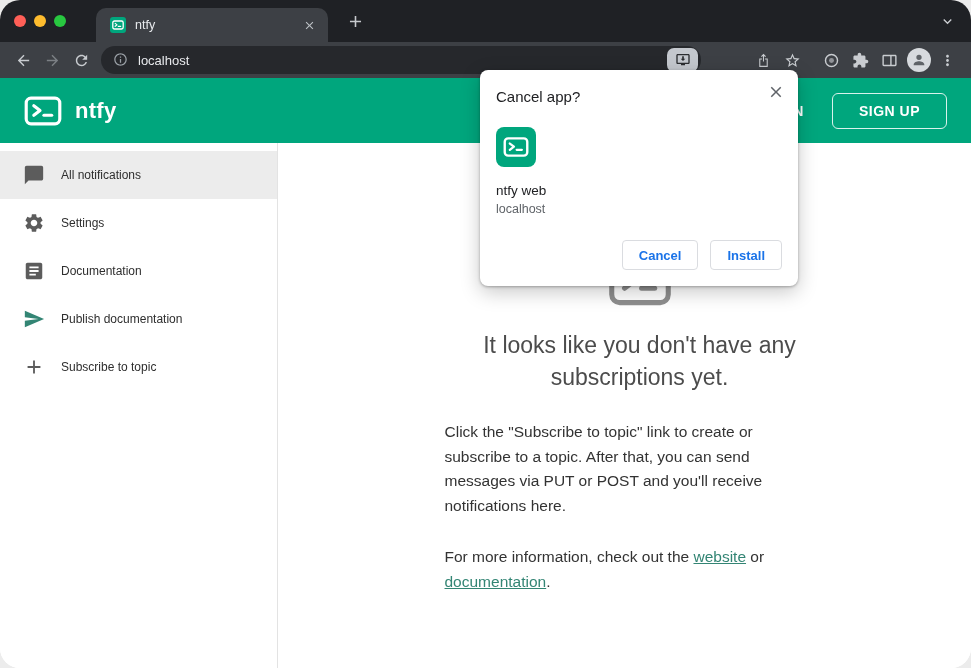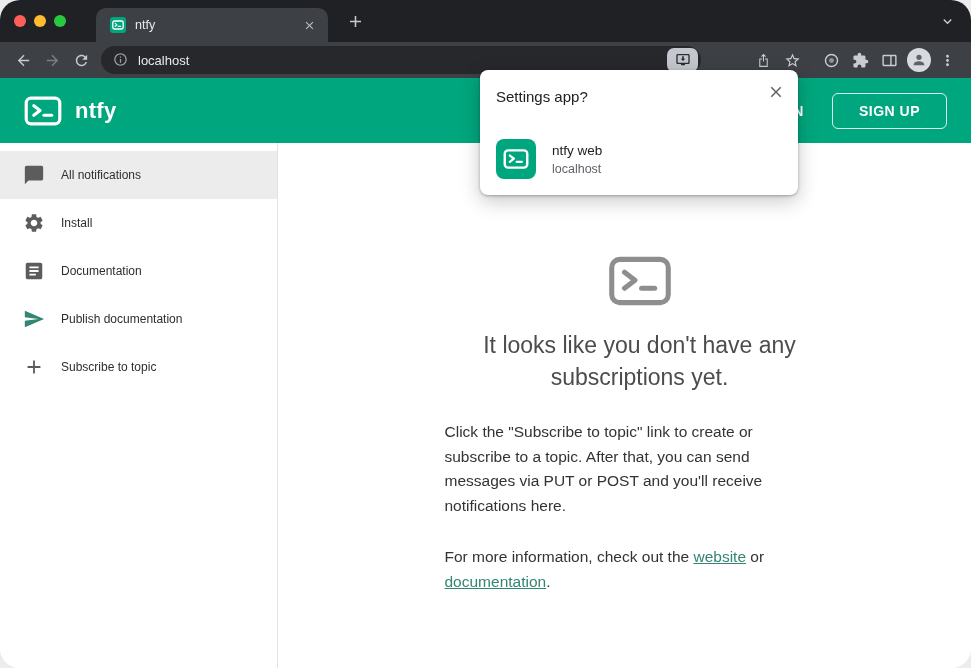--- a/index.html
+++ b/index.html
@@ -64,21 +64,21 @@
   .empty-heading { margin: 16px 0 0; font-size: 23px; font-weight: 400; color: #4c4c4c; text-align: center; line-height: 1.4; }
   .empty-text { width: 352px; margin: 27px 0 0; font-size: 15.5px; color: #333; line-height: 1.58; text-align: left; }
   .empty-text + .empty-text { }
   a.teal-link { color: #338574; text-decoration: underline; cursor: pointer; }
 
   
   .dialog { position: absolute; left: 480px; top: 70px; width: 318px; background: #fff; border-radius: 8px; box-shadow: 0 1px 3px rgba(0,0,0,.3), 0 6px 20px rgba(0,0,0,.22); z-index: 60; padding: 16px; }
   .dialog-title { font-size: 15px; color: #202124; font-weight: 400; margin-top: 2px; }
   .dialog-close { position: absolute; top: 13px; right: 13px; width: 18px; height: 18px; color: #5f6368; cursor: pointer; }
   .dialog-close svg { width: 100%; height: 100%; }
-  .dialog-app { display: flex; align-items: center; gap: 16px; margin-top: 34px; }
+  .dialog-app { display: flex; align-items: flex-start; gap: 16px; margin-top: 22px; flex-direction: column; }
   .dialog-appicon { width: 40px; height: 40px; border-radius: 8px; background: #00a67d; display: flex; align-items: center; justify-content: center; flex: none; }
   .dialog-appicon svg { width: 26px; height: 26px; color: #fff; }
   .dialog-appname { font-size: 13.5px; color: #202124; }
   .dialog-origin { font-size: 12.5px; color: #5f6368; margin-top: 4px; }
   .dialog-buttons { display: flex; justify-content: flex-end; gap: 12px; margin-top: 24px; }
   .dlg-btn { height: 30px; padding: 0 16px; border-radius: 4px; border: 1px solid #dadce0; background: #fff; color: #1a73e8; font-size: 13px; font-weight: 600; font-family: inherit; cursor: pointer; }
 </style>
 </head>
 <body>
 
@@ -216,21 +216,21 @@
           </svg>
       </span>
       <span>All notifications</span>
     </div>
     <div class="side-item">
       <span class="side-icon">
         <svg viewBox="0 0 24 24" fill="currentColor">
             <path d="M19.14 12.94c.04-.3.06-.61.06-.94 0-.32-.02-.64-.07-.94l2.03-1.58c.18-.14.23-.41.12-.61l-1.92-3.32c-.12-.22-.37-.29-.59-.22l-2.39.96c-.5-.38-1.03-.7-1.62-.94l-.36-2.54c-.04-.24-.24-.41-.48-.41h-3.84c-.24 0-.43.17-.47.41l-.36 2.54c-.59.24-1.13.57-1.62.94l-2.39-.96c-.22-.08-.47 0-.59.22L2.74 8.87c-.12.21-.08.47.12.61l2.03 1.58c-.05.3-.09.63-.09.94s.02.64.07.94l-2.03 1.58c-.18.14-.23.41-.12.61l1.92 3.32c.12.22.37.29.59.22l2.39-.96c.5.38 1.03.7 1.62.94l.36 2.54c.05.24.24.41.48.41h3.84c.24 0 .44-.17.47-.41l.36-2.54c.59-.24 1.13-.56 1.62-.94l2.39.96c.22.08.47 0 .59-.22l1.92-3.32c.12-.22.07-.47-.12-.61l-2.01-1.58zM12 15.6c-1.98 0-3.6-1.62-3.6-3.6s1.62-3.6 3.6-3.6 3.6 1.62 3.6 3.6-1.62 3.6-3.6 3.6z"></path>
           </svg>
       </span>
-      <span>Install</span>
+      <span>Settings</span>
     </div>
     <div class="side-item">
       <span class="side-icon">
         <svg viewBox="0 0 24 24" fill="currentColor">
             <path d="M19 3H5c-1.1 0-2 .9-2 2v14c0 1.1.9 2 2 2h14c1.1 0 2-.9 2-2V5c0-1.1-.9-2-2-2zm-5 14H7v-2h7v2zm3-4H7v-2h10v2zm0-4H7V7h10v2z"></path>
           </svg>
       </span>
       <span>Documentation</span>
     </div>
     <div class="side-item">
@@ -260,34 +260,38 @@
             <path d="M12.6 14.7h4.9" stroke="currentColor" stroke-width="1.9" stroke-linecap="round"></path>
           </svg>
       </div>
       <h2 class="empty-heading">It looks like you don't have any subscriptions yet.</h2>
       <p class="empty-text">Click the "Subscribe to topic" link to create or subscribe to a topic. After that, you can send messages via PUT or POST and you'll receive notifications here.</p>
       <p class="empty-text"><span>For more information, check out the </span><a class="teal-link">website</a><span> or </span><a class="teal-link">documentation</a><span>.</span></p>
     </div>
   </main>
 
   <div class="dialog">
-    <div class="dialog-title">Settings app?</div>
+    <div class="dialog-title">Cancel app?</div>
     <span class="dialog-close">
       <svg viewBox="0 0 24 24" fill="currentColor">
           <path d="M19 6.41L17.59 5 12 10.59 6.41 5 5 6.41 10.59 12 5 17.59 6.41 19 12 13.41 17.59 19 19 17.59 13.41 12z"></path>
         </svg>
     </span>
     <div class="dialog-app">
       <span class="dialog-appicon">
         <svg viewBox="0 0 24 24" fill="none">
             <rect x="1.6" y="4" width="20.8" height="16" rx="3.2" stroke="currentColor" stroke-width="2.2"></rect>
             <path d="M6.3 8.8l3.8 2.9-3.8 2.9" stroke="currentColor" stroke-width="2.1" stroke-linecap="round" stroke-linejoin="round"></path>
             <path d="M12.6 14.6h4.8" stroke="currentColor" stroke-width="2.1" stroke-linecap="round"></path>
           </svg>
       </span>
       <div>
         <div class="dialog-appname">ntfy web</div>
         <div class="dialog-origin">localhost</div>
       </div>
     </div>
+    <div class="dialog-buttons">
+      <button class="dlg-btn">Cancel</button>
+      <button class="dlg-btn">Install</button>
+    </div>
   </div>
 
 </div>
 
 </body></html>

